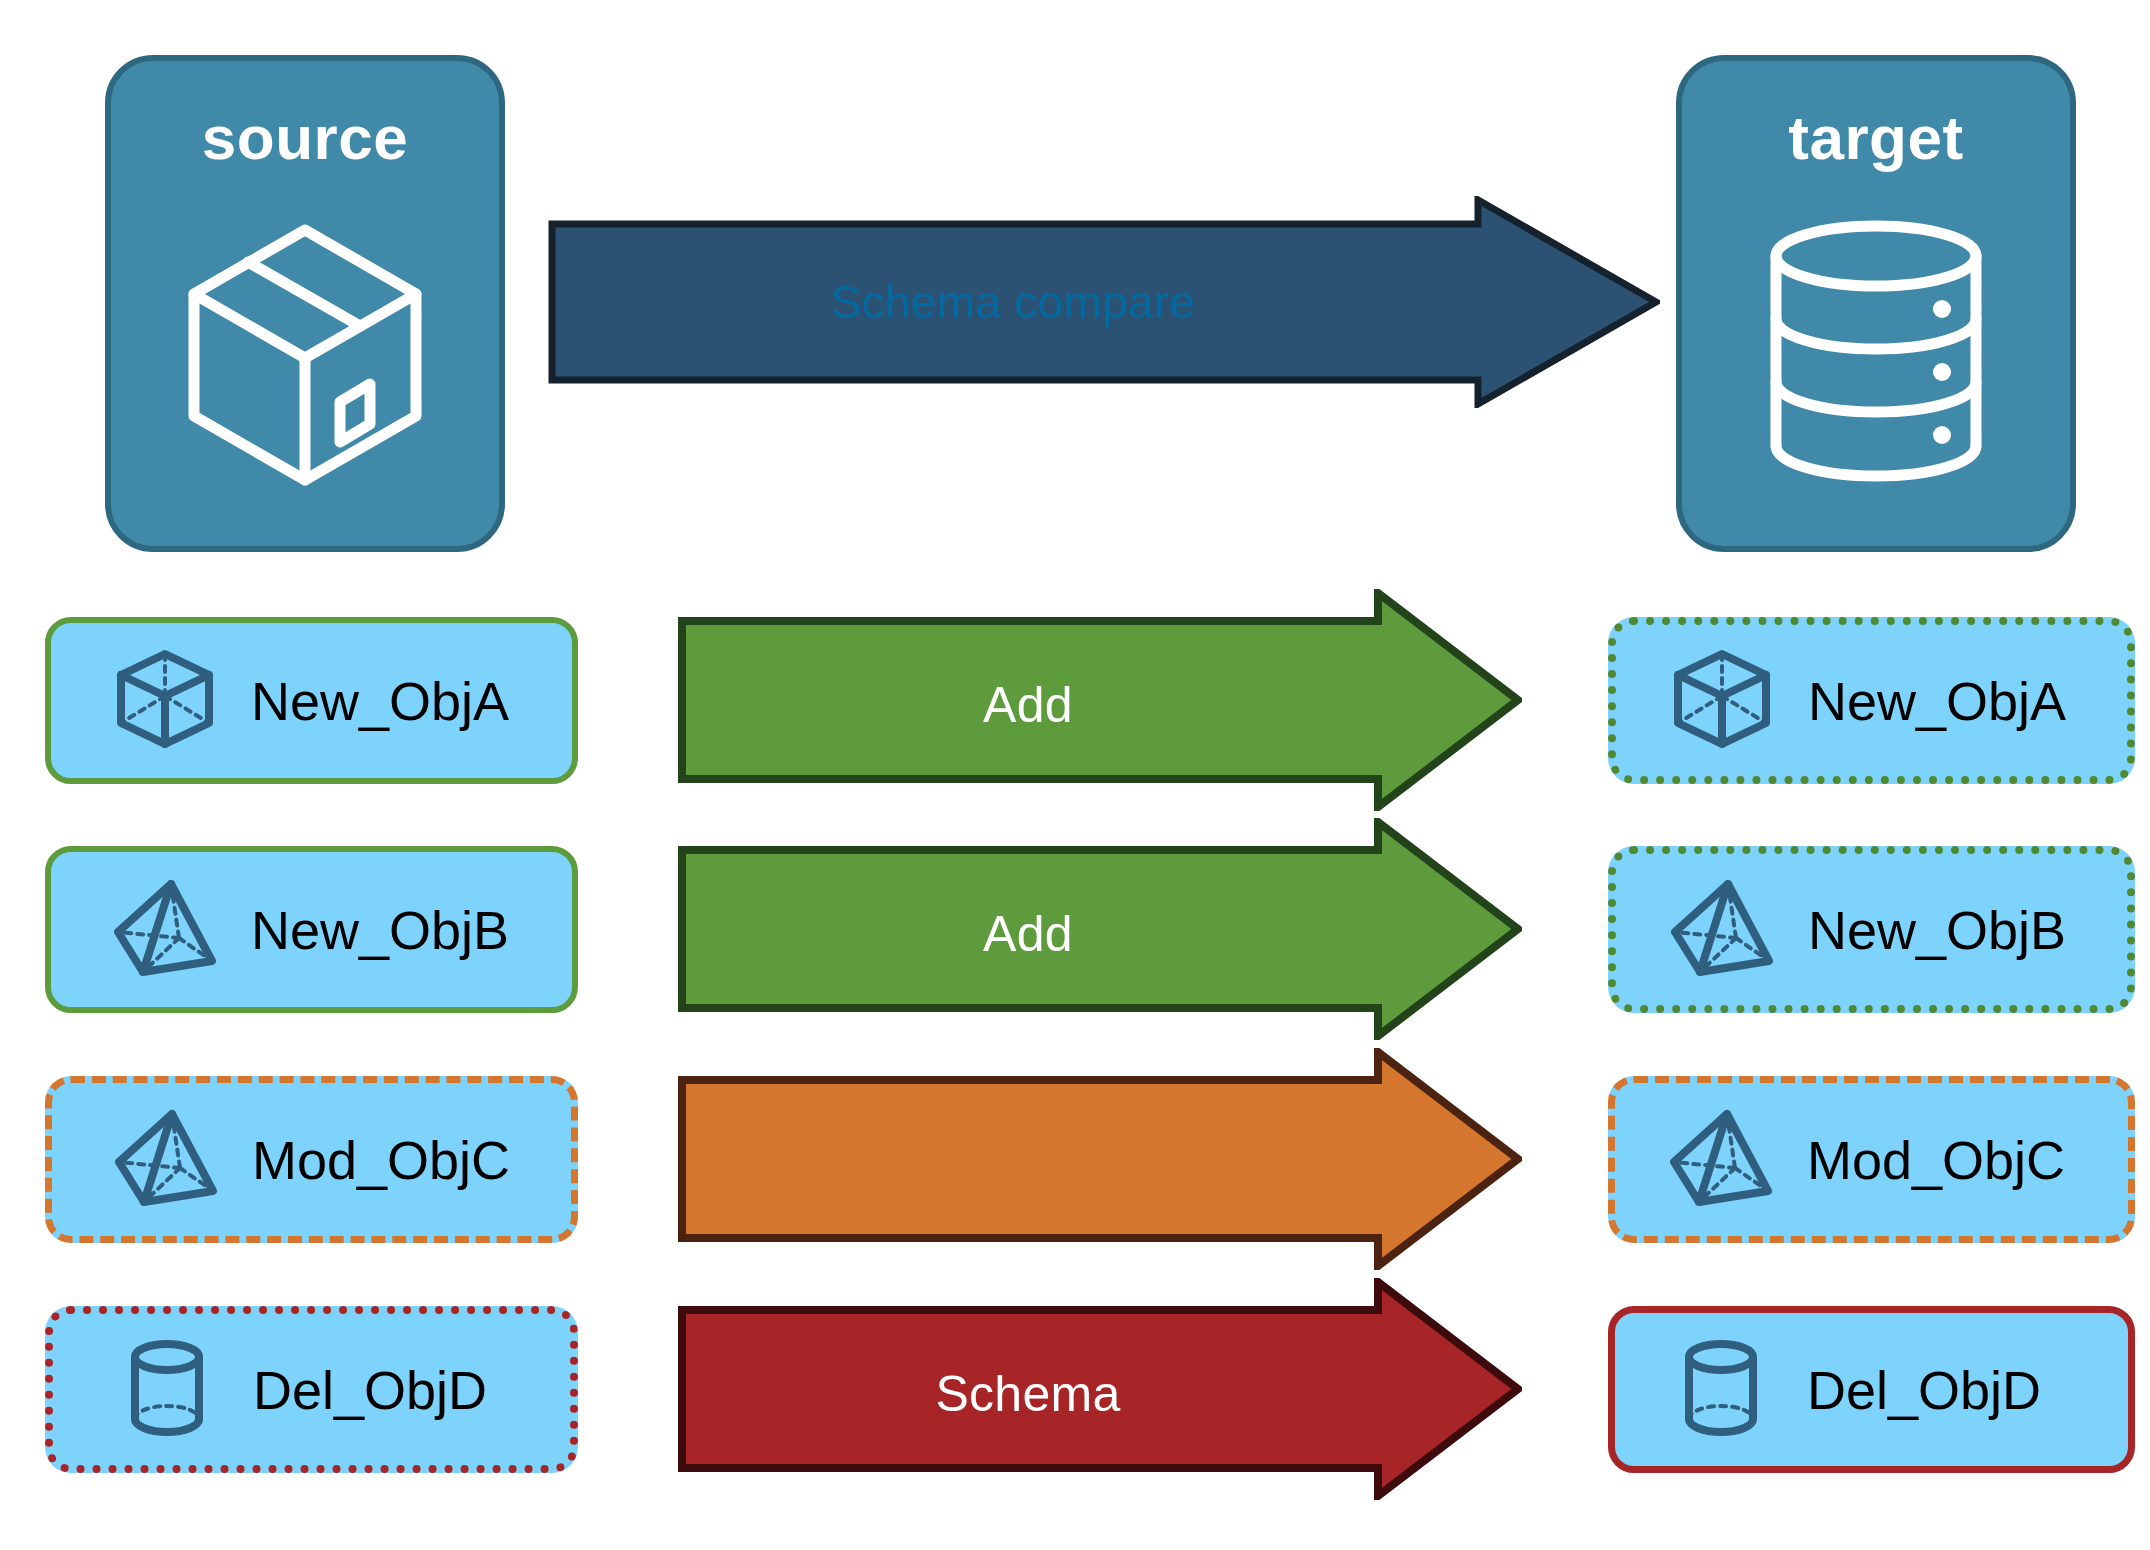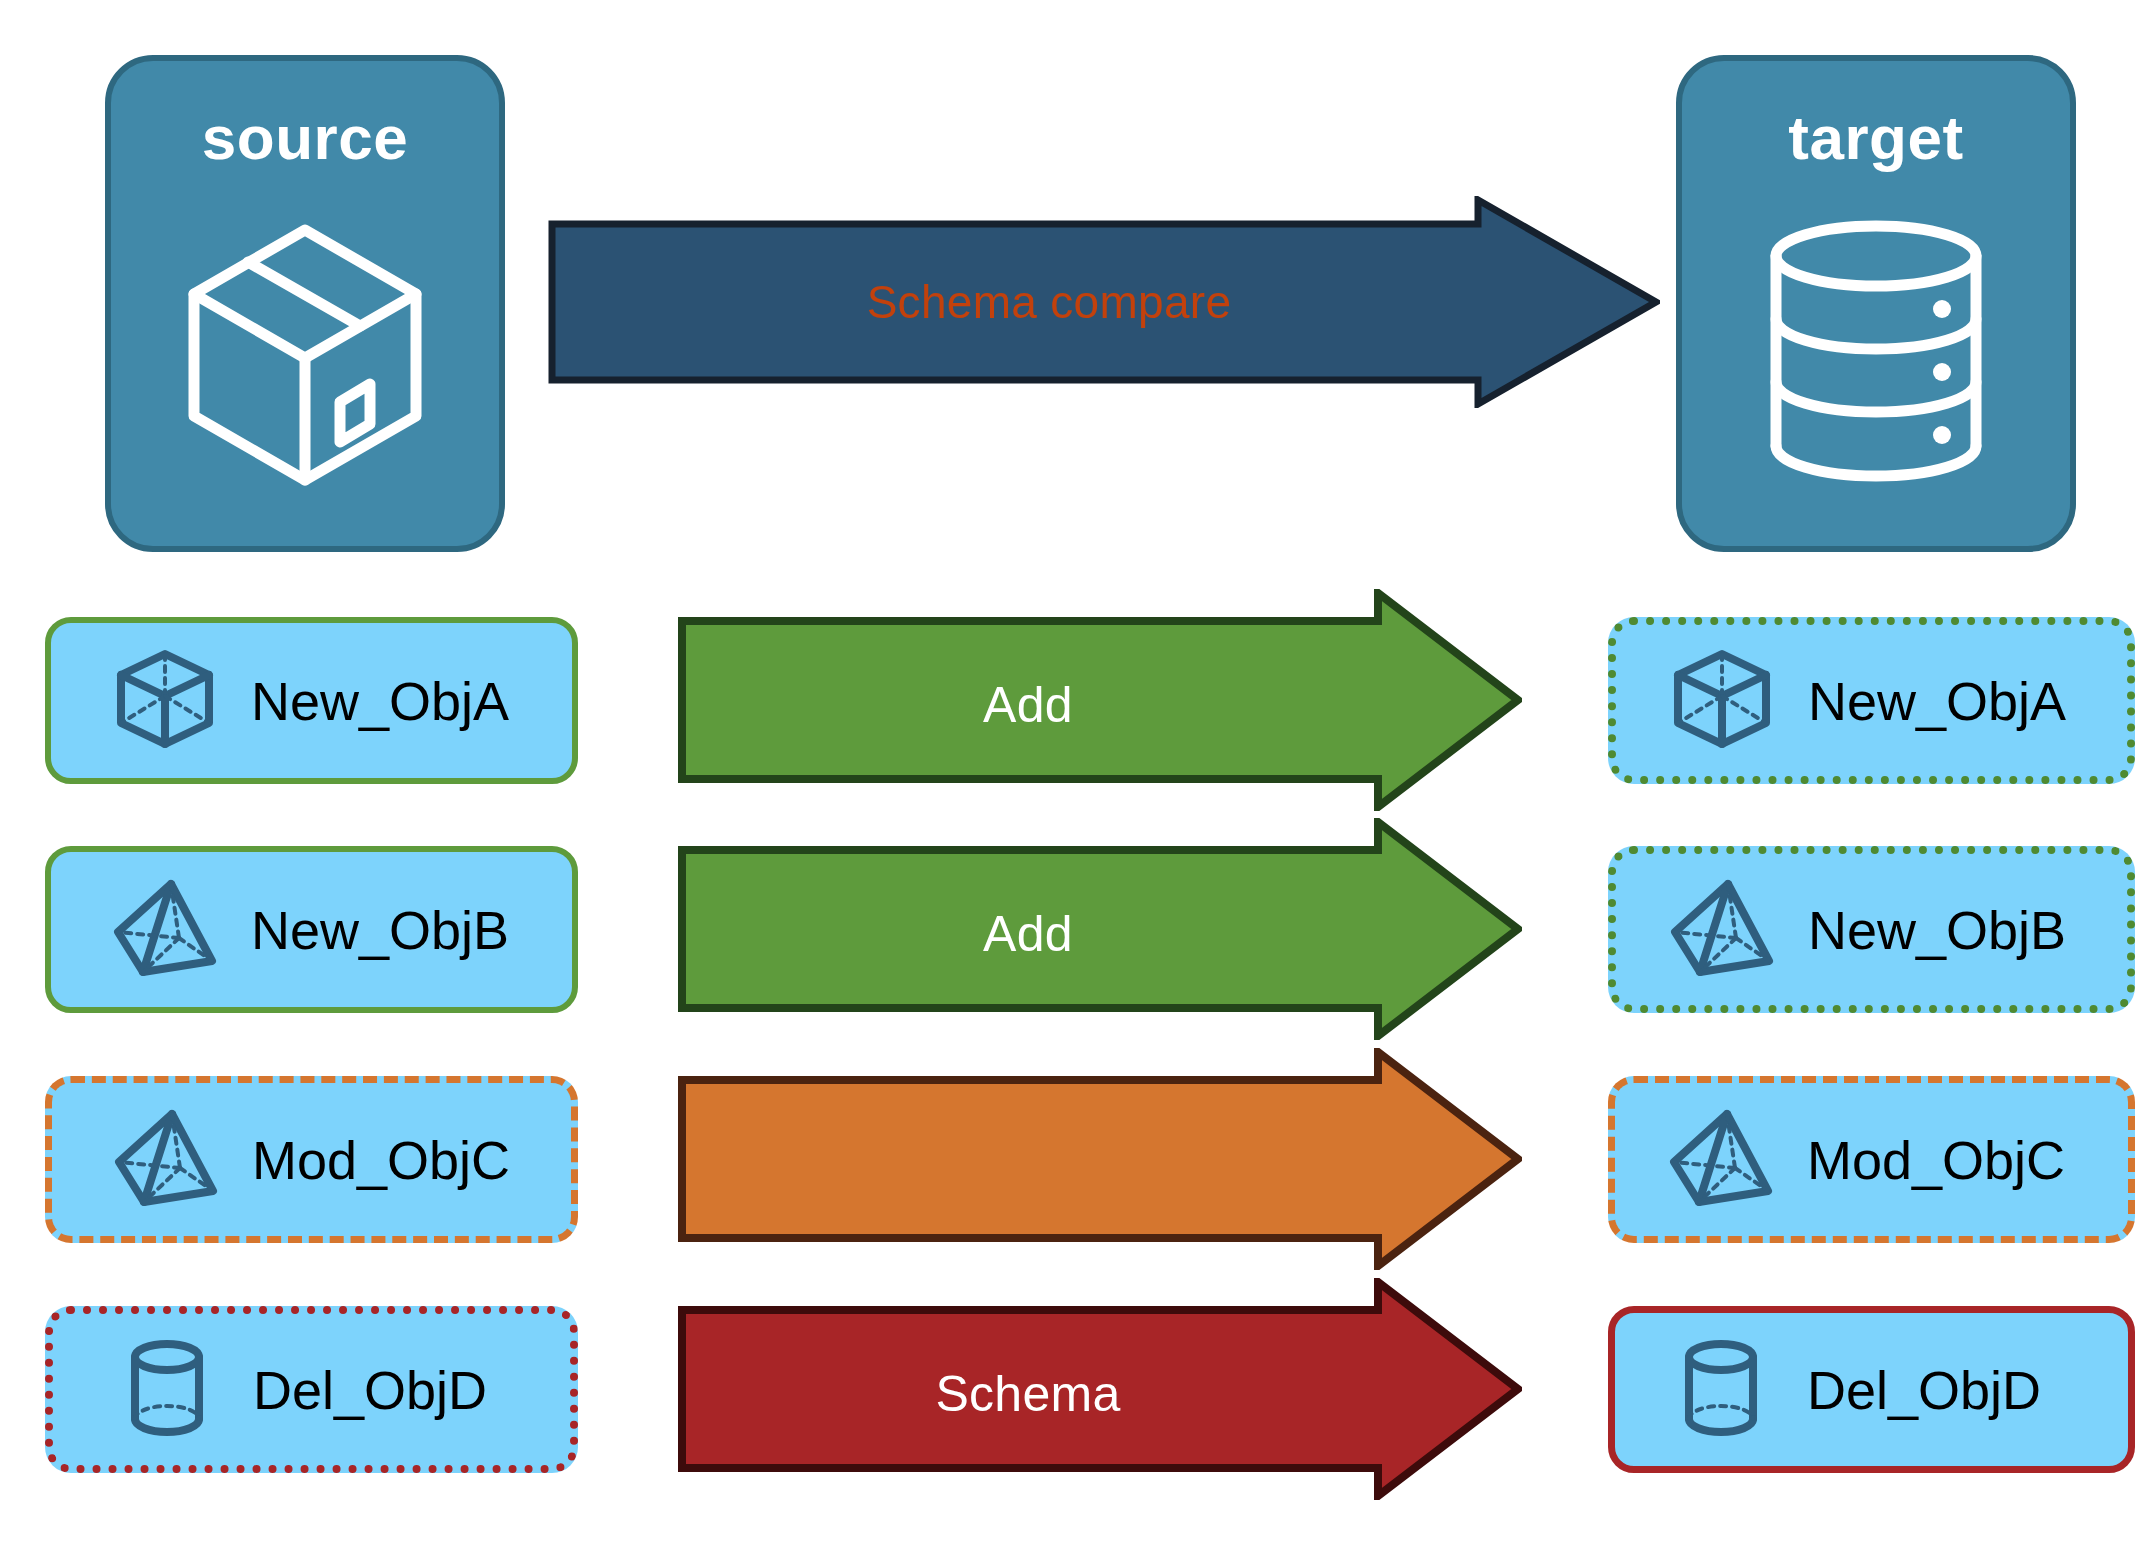--- a/index.html
+++ b/index.html
@@ -33,22 +33,22 @@
     display:block;
   }
   #source-panel{left:105px;top:55px;width:400px;height:497px;}
   #target-panel{left:1676px;top:55px;width:400px;height:497px;text-align:center;}
 
   
   #schema-arrow{position:absolute;left:548px;top:196px;width:1112px;height:212px;}
   #schema-arrow .arrow-label{
     position:absolute;left:0;top:0;width:930px;height:212px;
     display:flex;align-items:center;justify-content:center;
-    color:#c2410c;font-size:46px;letter-spacing:.3px;
-    user-select:none;pointer-events:none;padding-left:36px;
+    color:#0369a1;font-size:46px;letter-spacing:.3px;
+    user-select:none;pointer-events:none;
   }
 
   
   .row{position:absolute;left:0;width:2150px;}
   #row-0{top:617px;}
   #row-1{top:846px;}
   #row-2{top:1076px;}
   #row-3{top:1306px;}
 
   .obj-card{

